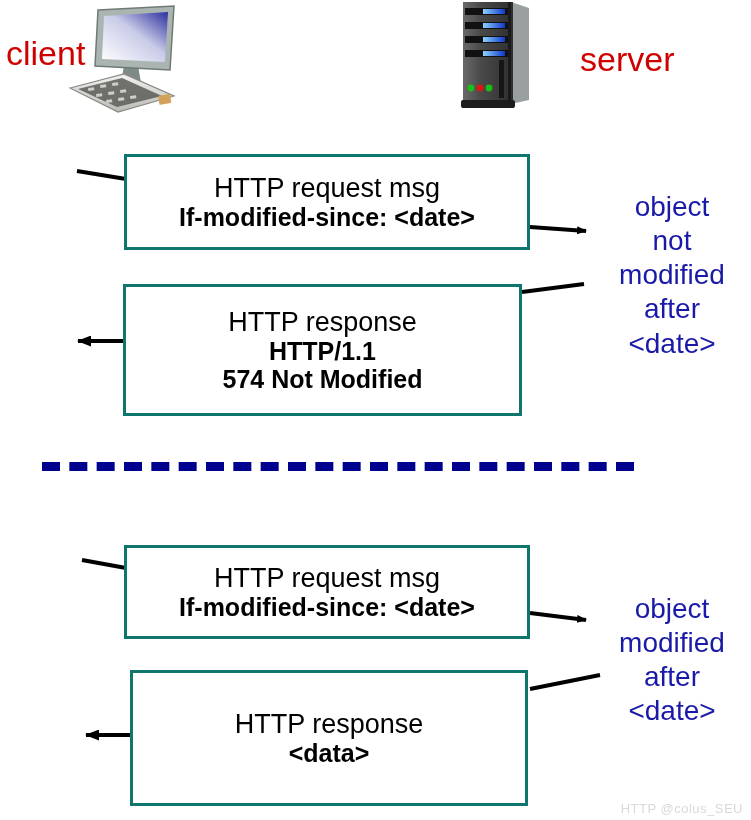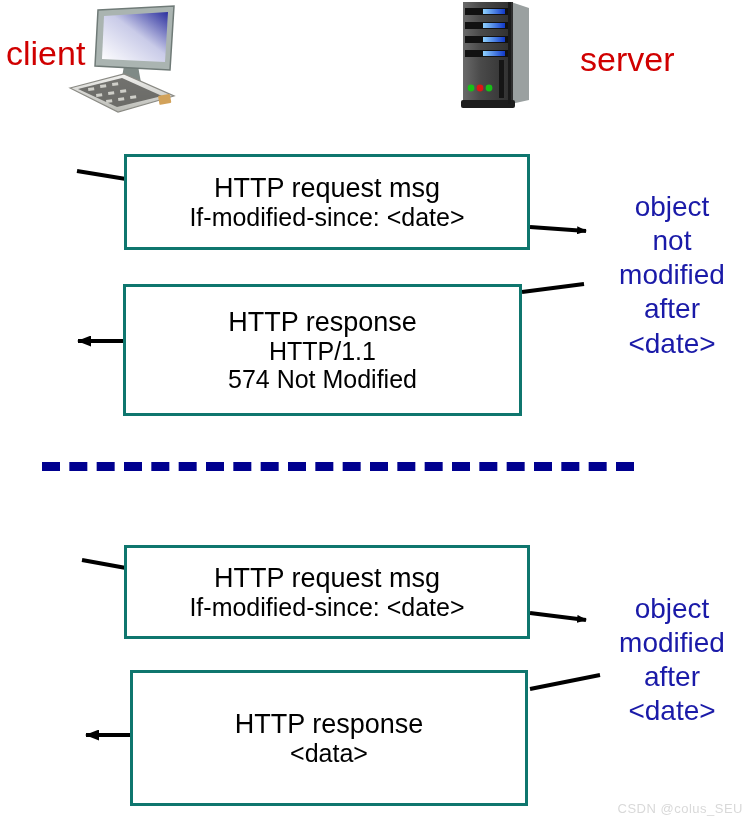--- a/index.html
+++ b/index.html
@@ -52,21 +52,21 @@
     color: #000000;
     line-height: 1.12;
     white-space: nowrap;
   }
   .msg-line.regular {
     font-size: 27px;
     font-weight: normal;
   }
   .msg-line.bold {
     font-size: 25px;
-    font-weight: normal;
+    font-weight: bold;
   }
 
   #box-req-1 { left: 124px; top: 154px; width: 406px; height: 96px; }
   #box-res-1 { left: 123px; top: 284px; width: 399px; height: 132px; }
   #box-req-2 { left: 124px; top: 545px; width: 406px; height: 94px; }
   #box-res-2 { left: 130px; top: 670px; width: 398px; height: 136px; }
 
   
   .annotation {
     position: absolute;
@@ -256,15 +256,15 @@
     <div class="msg-line bold">&lt;data&gt;</div>
   </div>
 
   <div id="note-modified" class="annotation">
     <div>object</div>
     <div>modified</div>
     <div>after</div>
     <div>&lt;date&gt;</div>
   </div>
 
-  <div id="watermark">CSDN @colus_SEU</div>
+  <div id="watermark">HTTP @colus_SEU</div>
 
 </div>
 
 </body></html>

